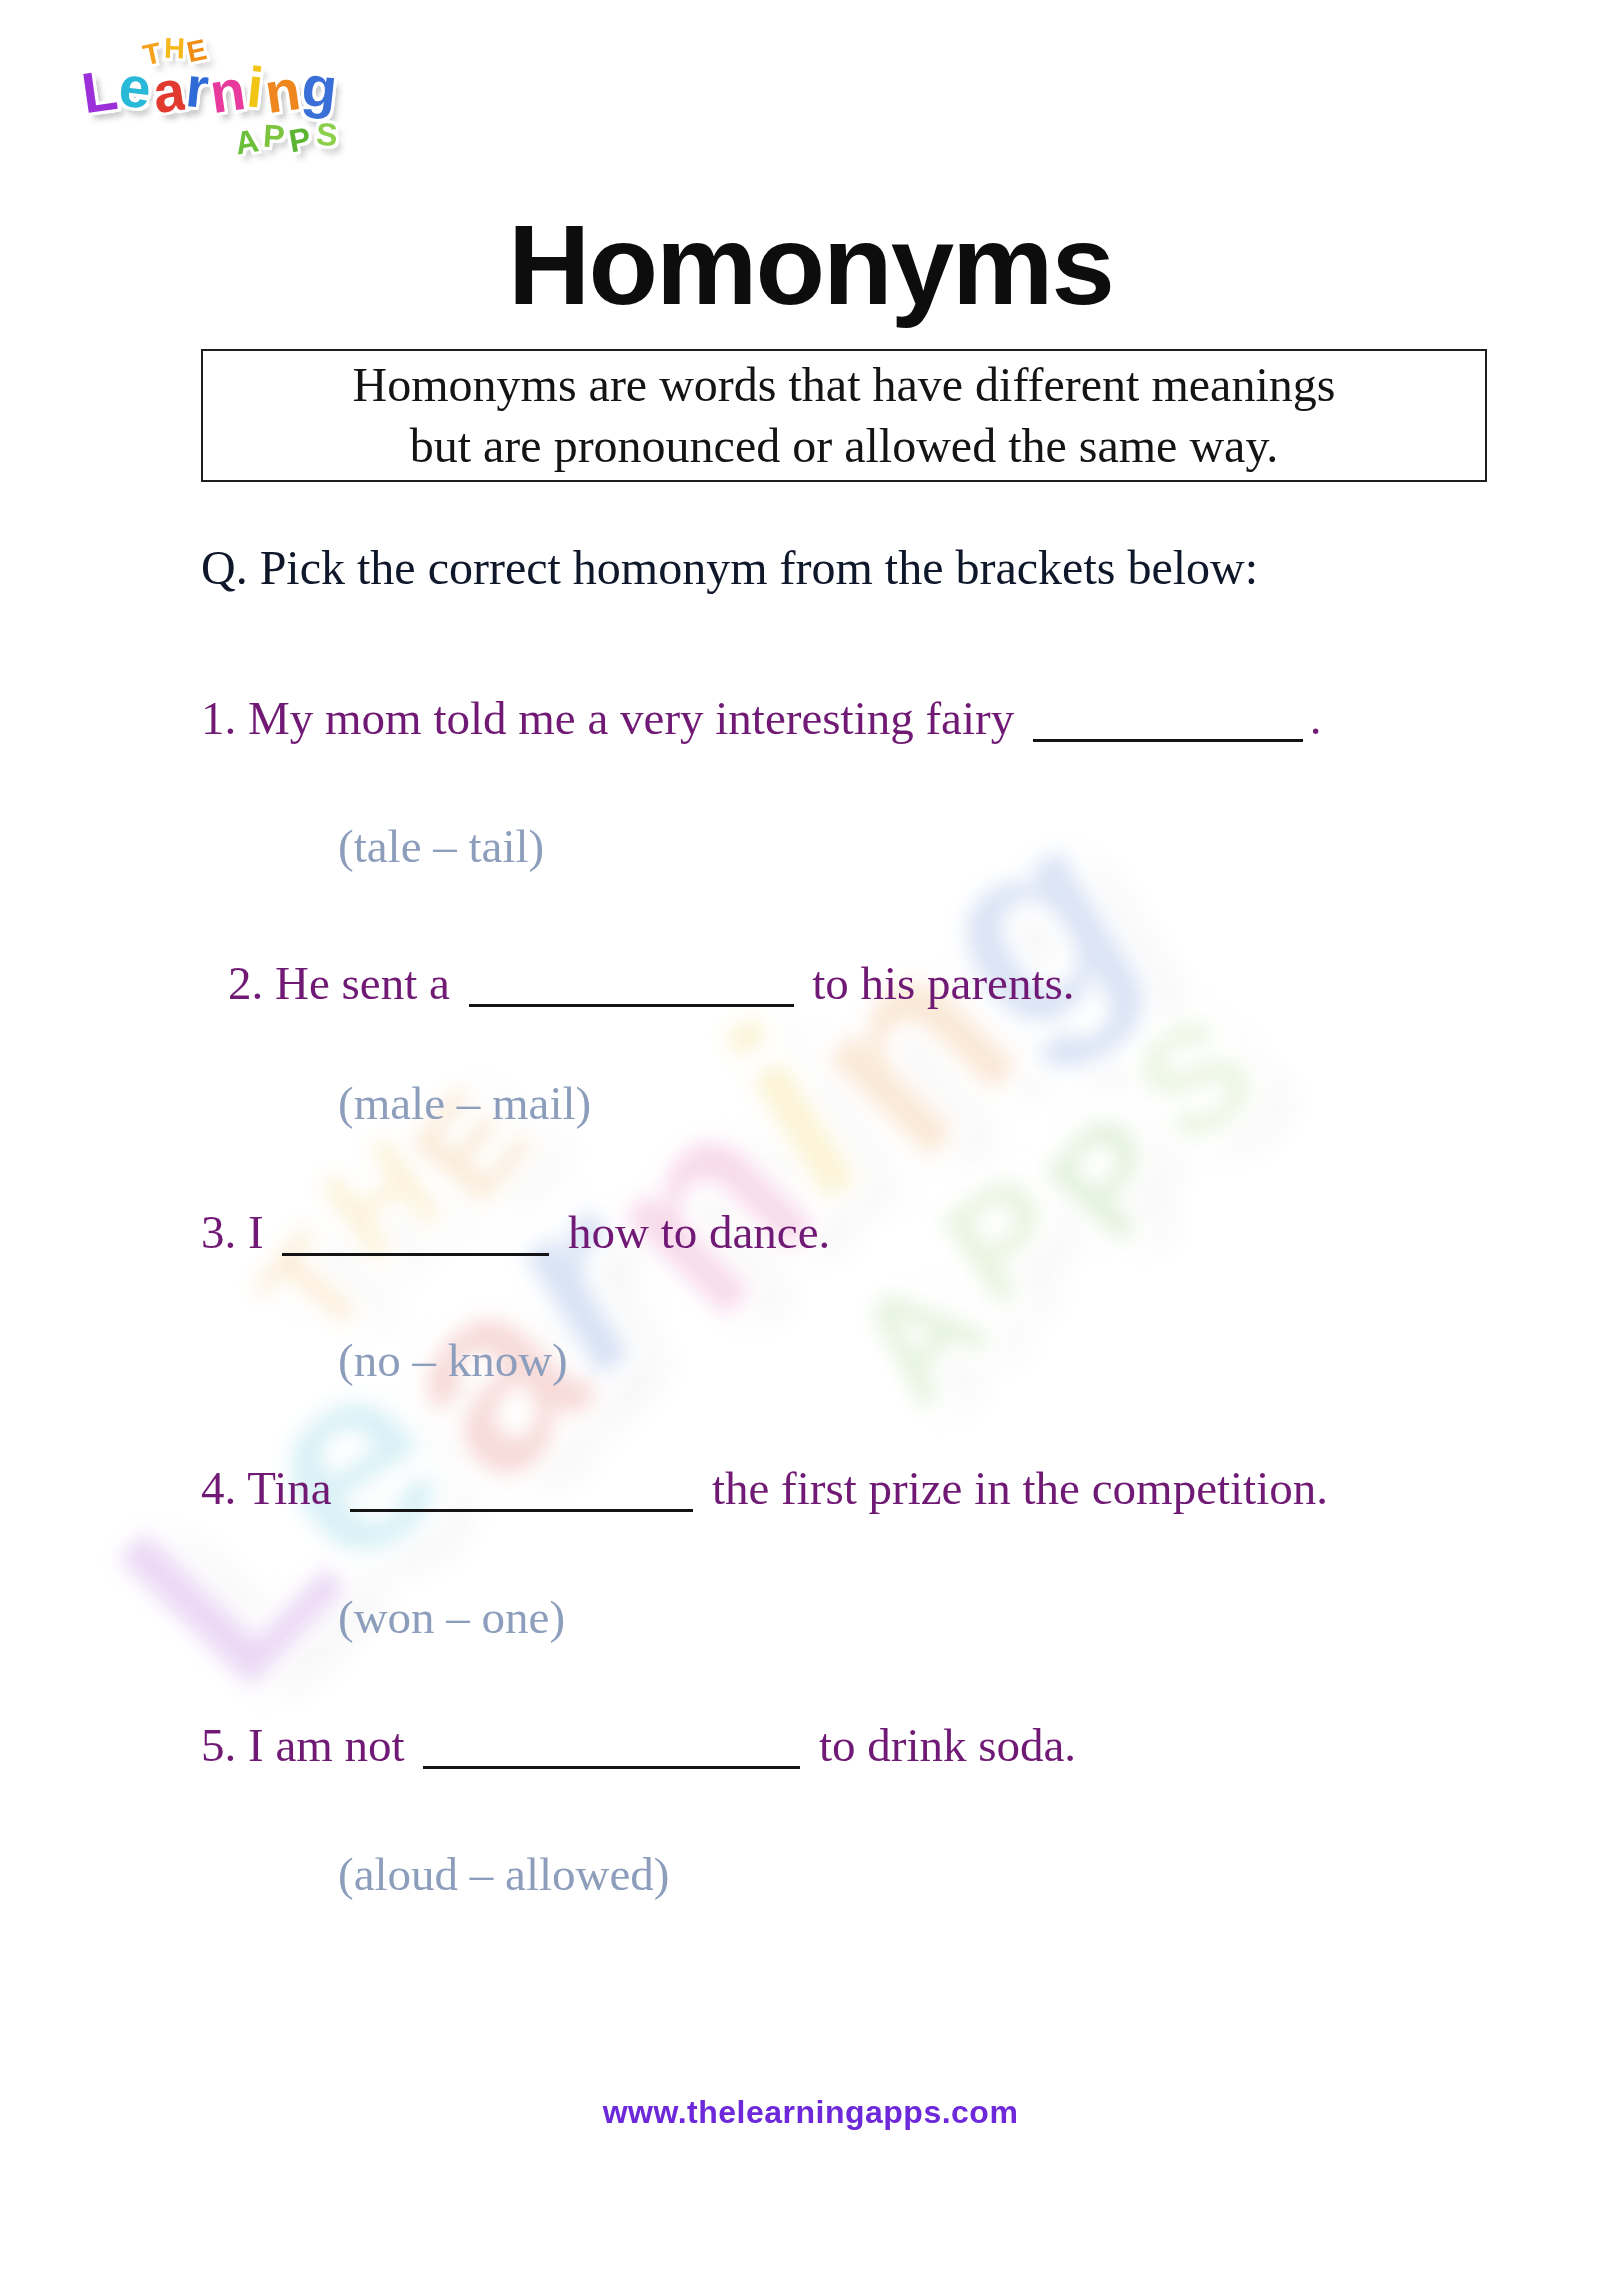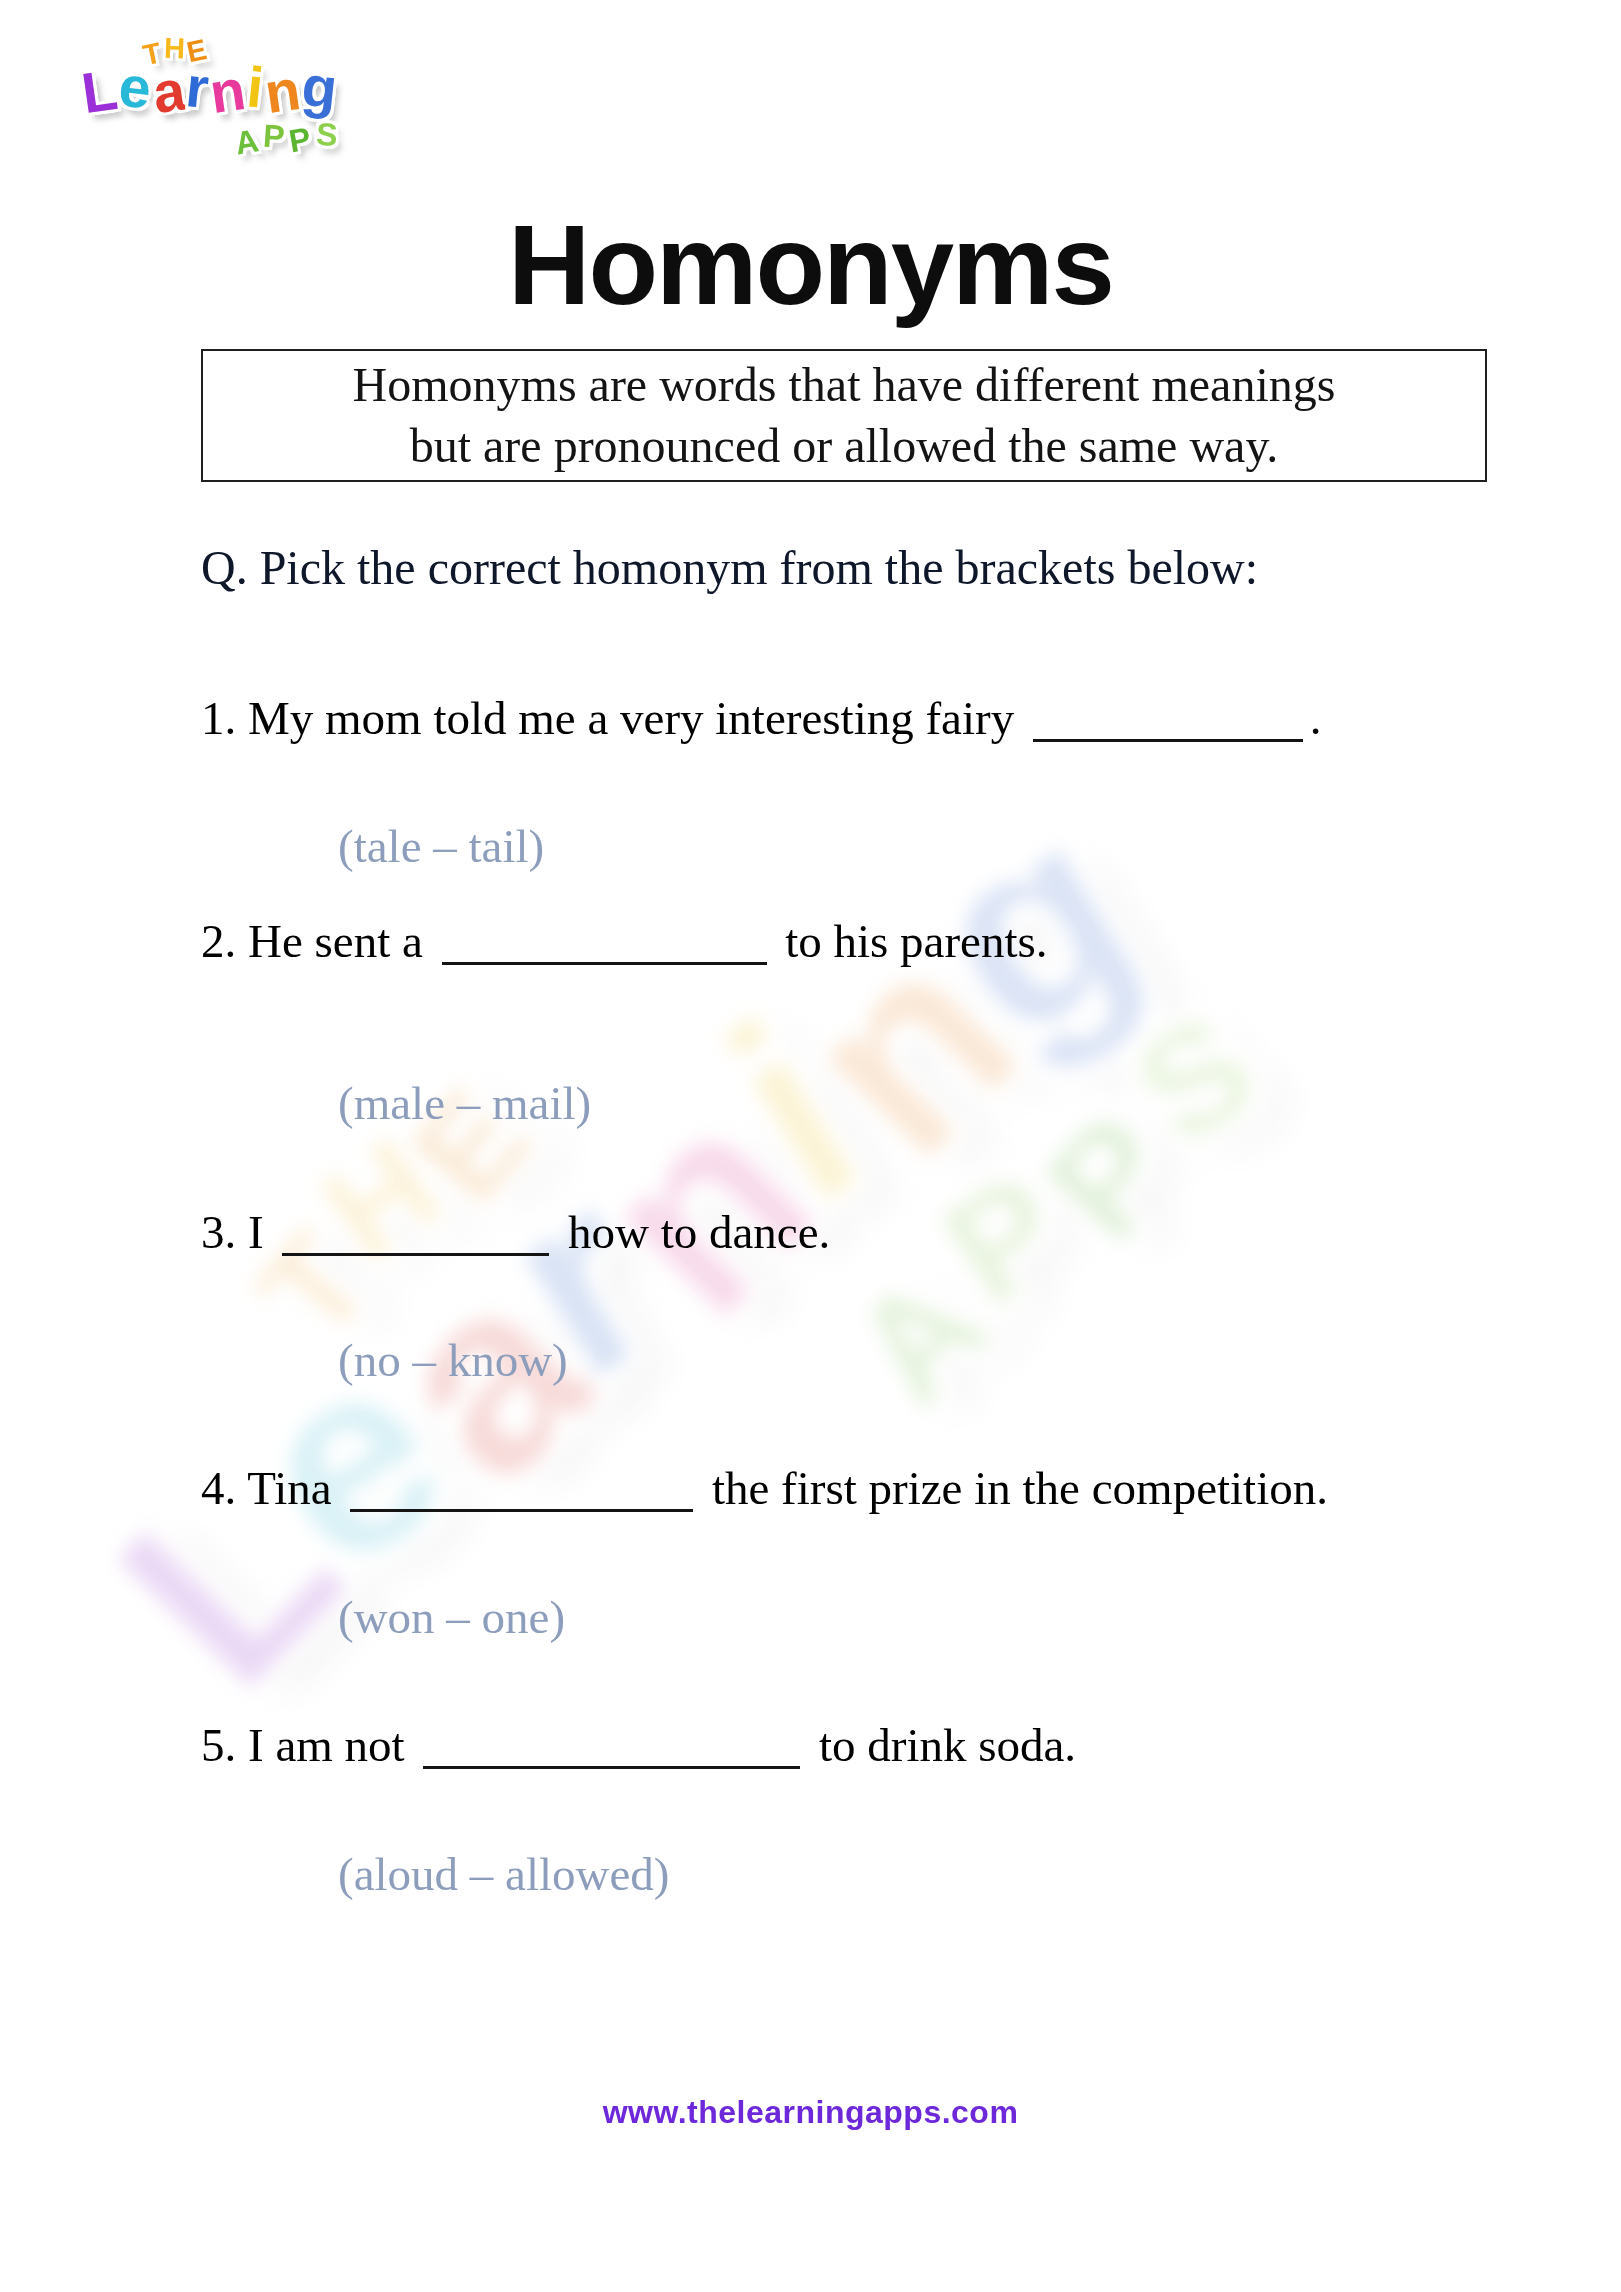--- a/index.html
+++ b/index.html
@@ -66,24 +66,24 @@
     position:absolute;left:201px;top:539px;
     font-size:48px;line-height:1.2;
     color:#0f172a;
     white-space:nowrap;
   }
 
   
   .q-row{
     position:absolute;left:201px;
     font-size:47px;line-height:1.15;
-    color:#000000;
+    color:#701a75;
     white-space:nowrap;
   }
-  .q1{top:691px;} .q2{top:914px;} .q3{top:1205px;} .q4{top:1461px;} .q5{top:1718px;}
+  .q1{top:691px;} .q2{top:956px;margin-left:27px;} .q3{top:1205px;} .q4{top:1461px;} .q5{top:1718px;}
 
   .blank{
     display:inline-block;
     height:11.8px;
     border-bottom:3.9px solid #141414;
     vertical-align:-7.8px;
     margin:0 6.9px;
   }
   .blank-1{width:270px;}
   .blank-2{width:325px;}

